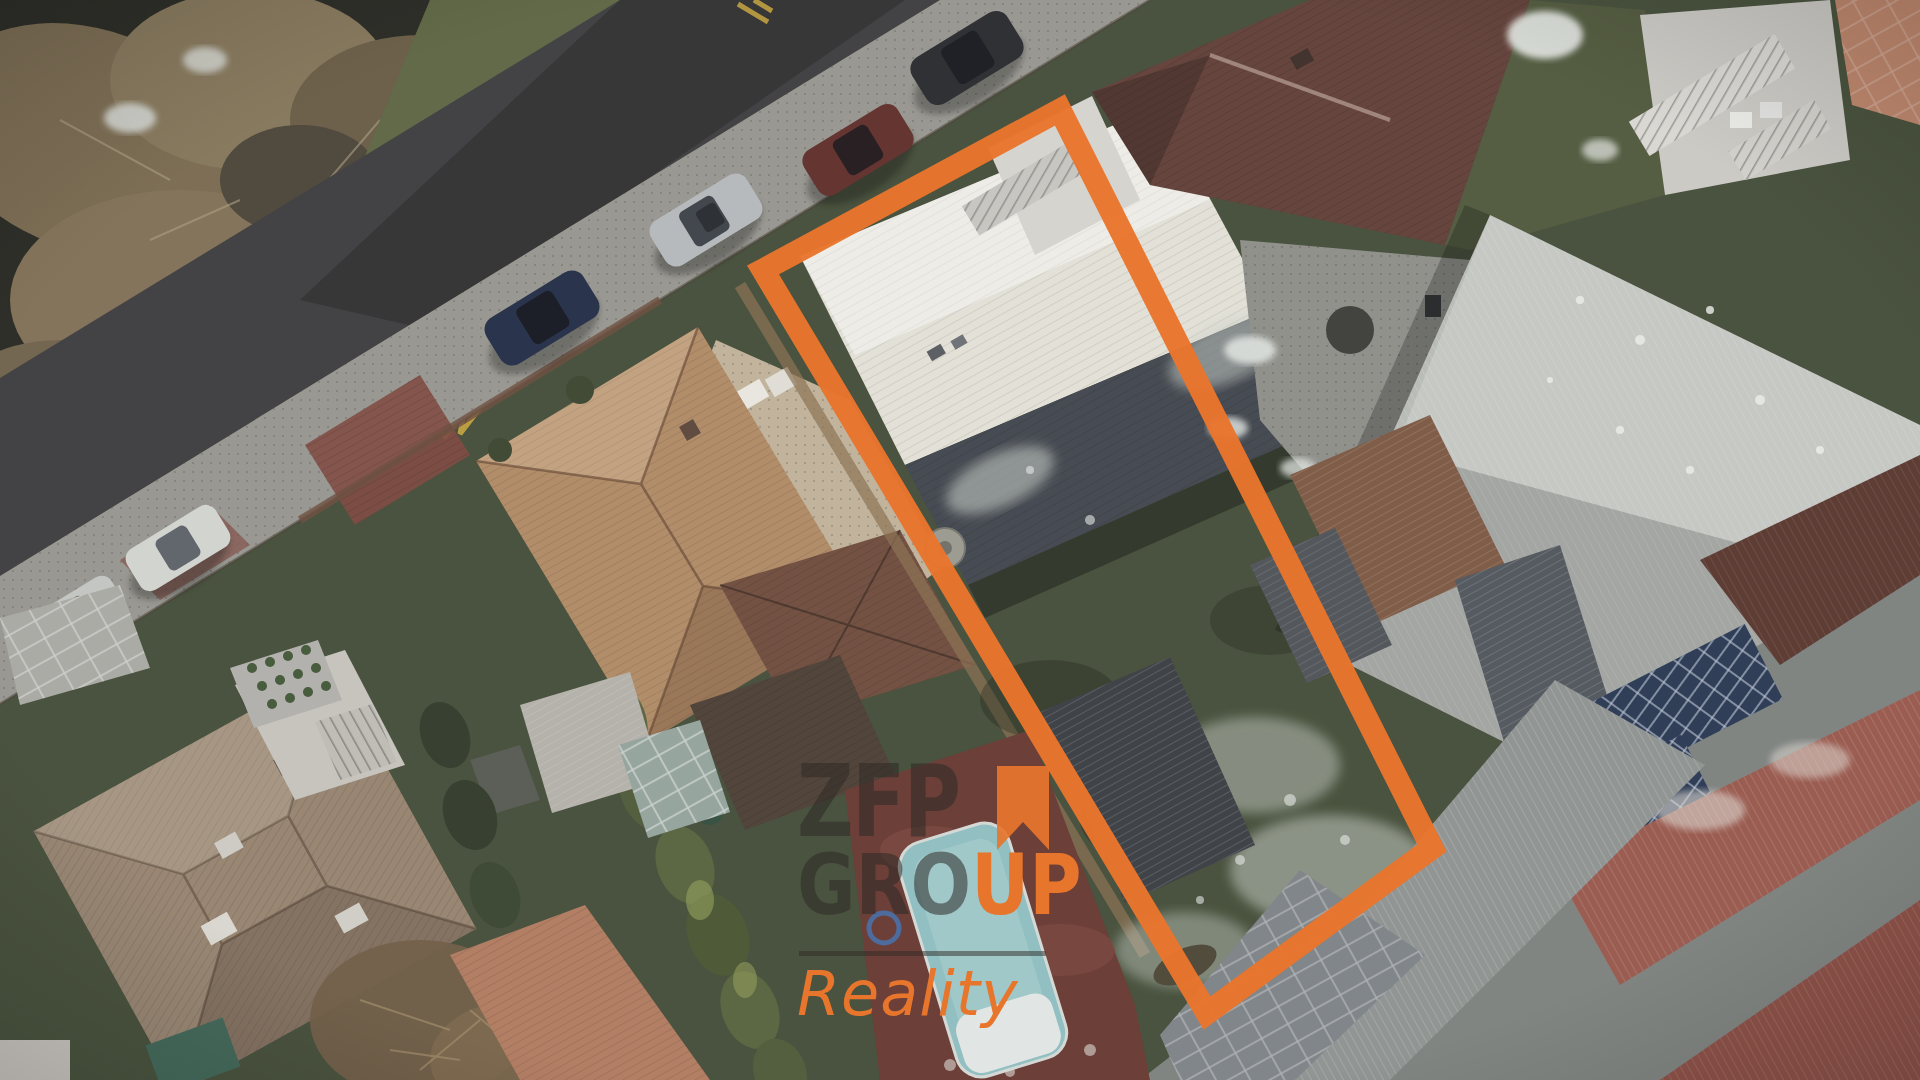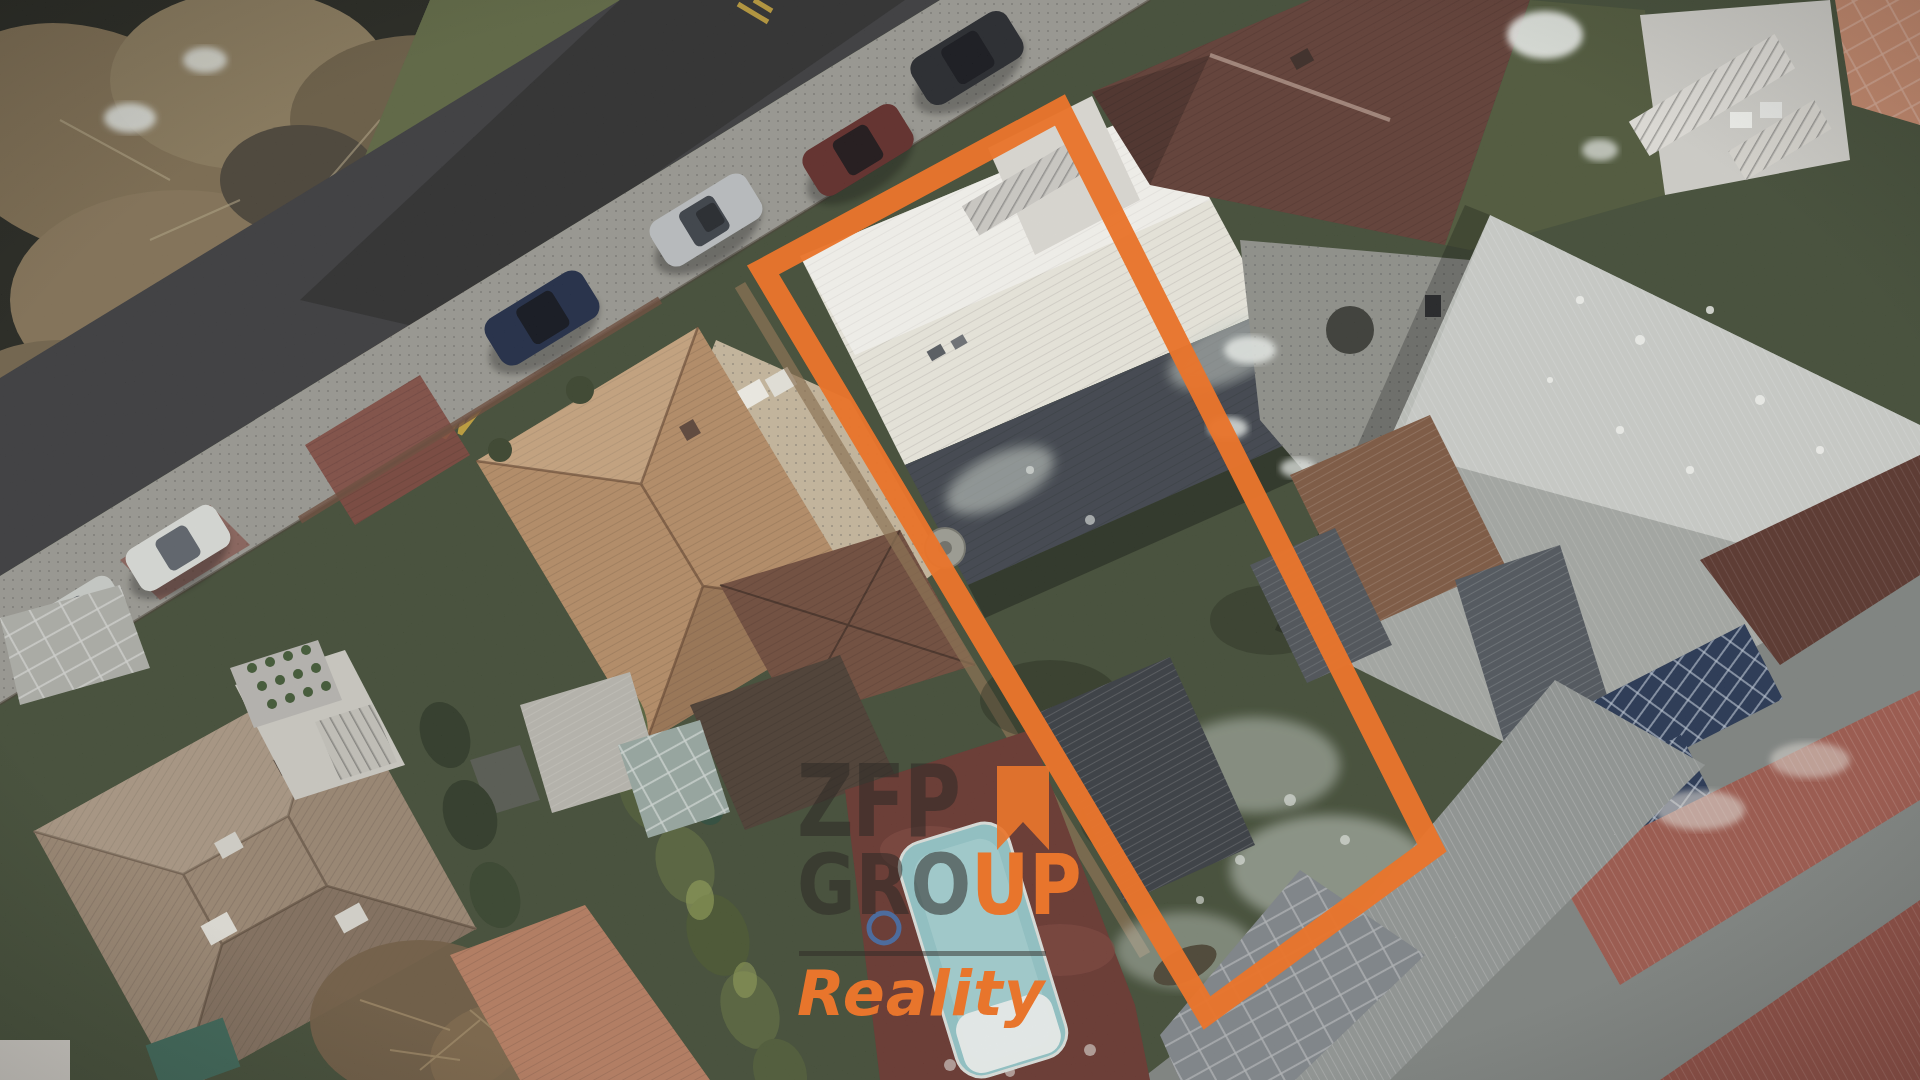--- a/index.html
+++ b/index.html
@@ -5,21 +5,21 @@
   html,body{margin:0;padding:0;background:#222;}
   #stage{position:relative;width:1920px;height:1080px;overflow:hidden;
          font-family:"DejaVu Sans","Liberation Sans",sans-serif;}
   #photo{position:absolute;left:0;top:0;}
   .wm{position:absolute;left:0;top:0;width:1920px;height:1080px;pointer-events:none;}
   .wm-zfp{position:absolute;left:797px;top:752px;font-size:100px;font-weight:bold;
           letter-spacing:-2px;transform:scaleX(.78);transform-origin:left top;line-height:1;}
   .wm-group{position:absolute;left:797px;top:843px;font-size:84px;font-weight:bold;
           transform:scaleX(.85);transform-origin:left top;line-height:1;}
   .wm-rule{position:absolute;left:799px;top:951px;width:247px;height:5px;}
-  .wm-reality{position:absolute;left:797px;top:963px;font-size:62px;font-weight:bold;
+  .wm-reality{position:absolute;left:797px;top:963px;font-size:62px;font-weight:normal;
           font-style:italic;letter-spacing:1px;line-height:1;}
   .wm-icon{position:absolute;left:997px;top:766px;}
 </style>
 </head>
 <body>
 
 <div id="stage">
 <svg id="photo" width="1920" height="1080" viewBox="0 0 1920 1080">
   <defs>
     <pattern id="p-cobble" width="9" height="9" patternUnits="userSpaceOnUse">

